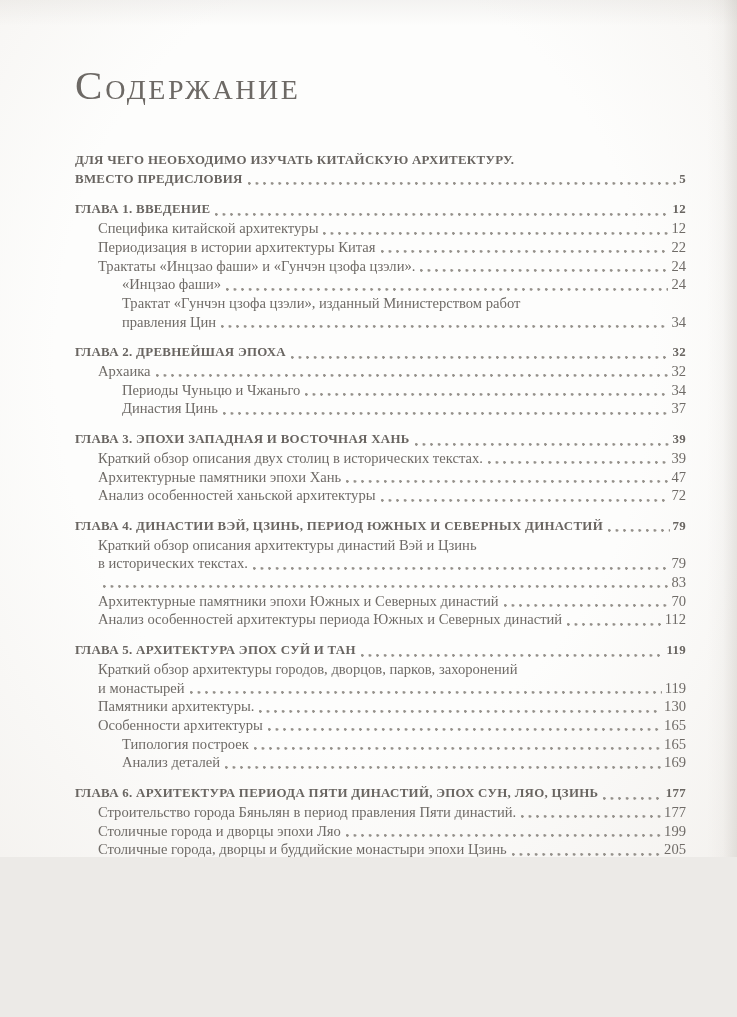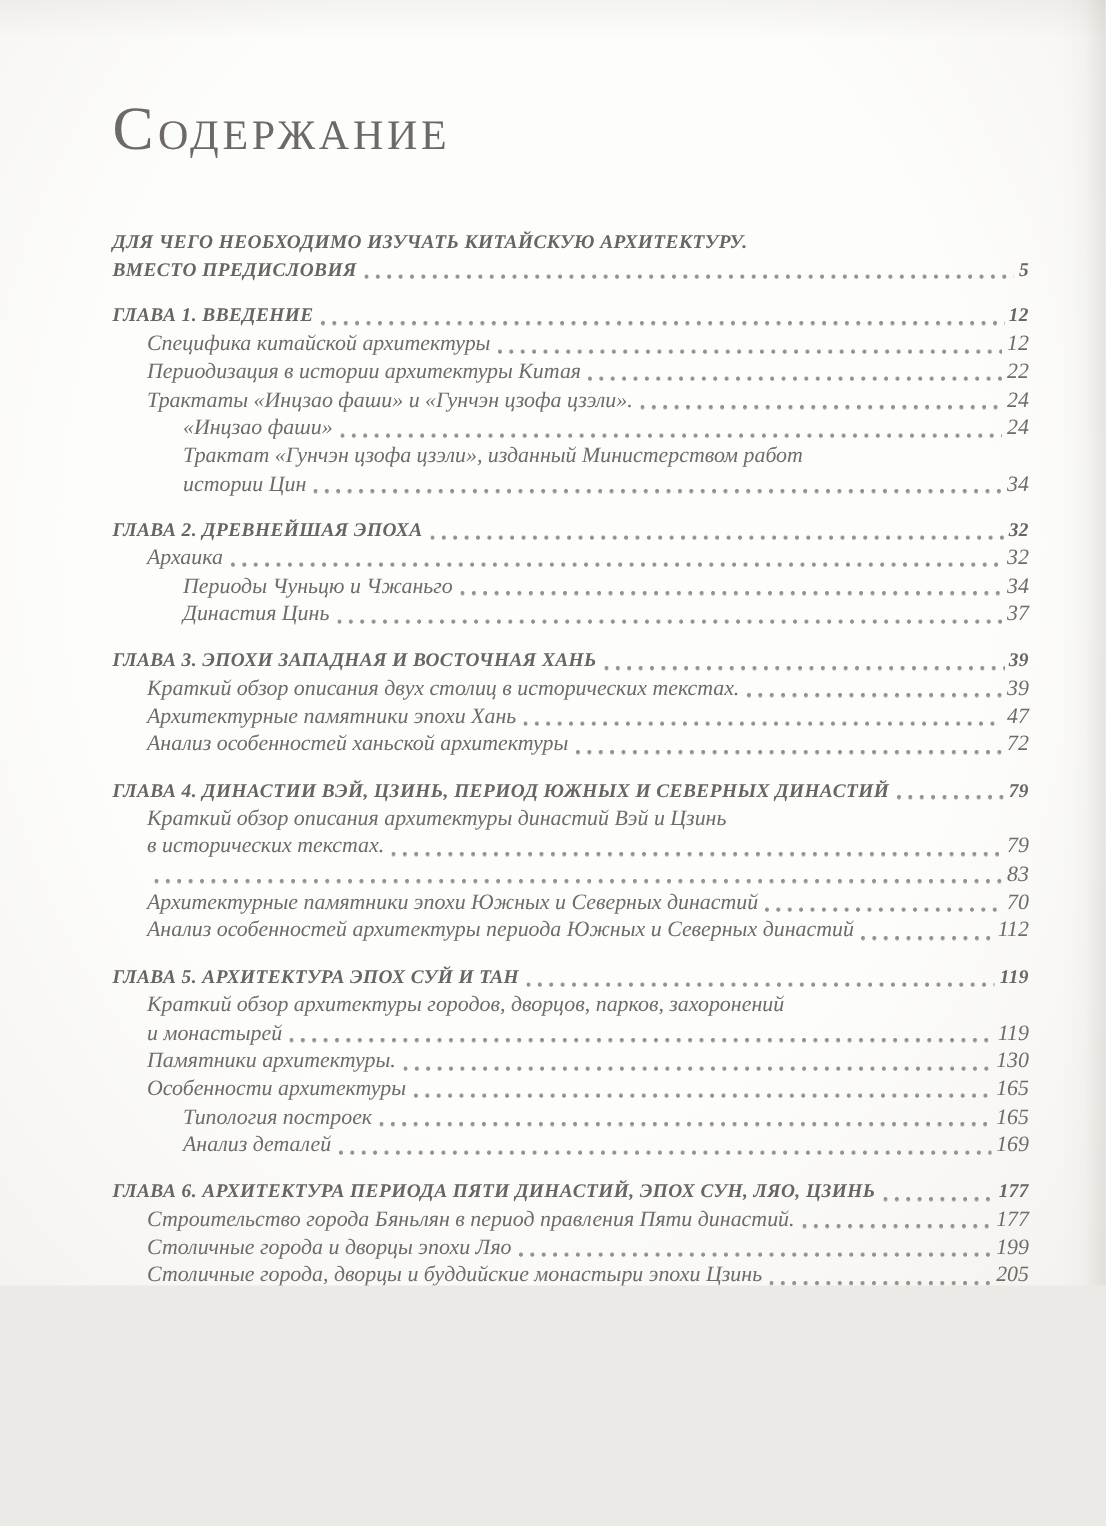--- a/index.html
+++ b/index.html
@@ -30,21 +30,20 @@
   .toc-title::first-letter { font-size: 41px; letter-spacing: 3px; }
   .toc { color: #6f6b67; }
   .section { margin-top: 12px; }
   .section:first-child { margin-top: 0; }
   .row {
     display: flex;
     align-items: center;
     font-size: 14.6px;
     line-height: 18.7px;
     color: #6f6b67;
-    font-style: italic;
   }
   .row.heading {
     font-weight: 700;
     font-size: 12.9px;
     letter-spacing: 0.3px;
     color: #696561;
   }
   .row .label { white-space: nowrap; }
   .row.i1 { padding-left: 23px; }
   .row.i2 { padding-left: 47px; }
@@ -111,21 +110,21 @@
         </div>
         <div class="row i2">
           <span class="label">«Инцзао фаши»</span>
           <span class="leader"></span>
           <span class="pagenum">24</span>
         </div>
         <div class="row i2">
           <span class="label">Трактат «Гунчэн цзофа цзэли», изданный Министерством работ</span>
         </div>
         <div class="row i2">
-          <span class="label">истории Цин</span>
+          <span class="label">правления Цин</span>
           <span class="leader"></span>
           <span class="pagenum">34</span>
         </div>
       </div>
       <div class="section">
         <div class="row i0 heading">
           <span class="label">ГЛАВА 2. ДРЕВНЕЙШАЯ ЭПОХА</span>
           <span class="leader"></span>
           <span class="pagenum">32</span>
         </div>

